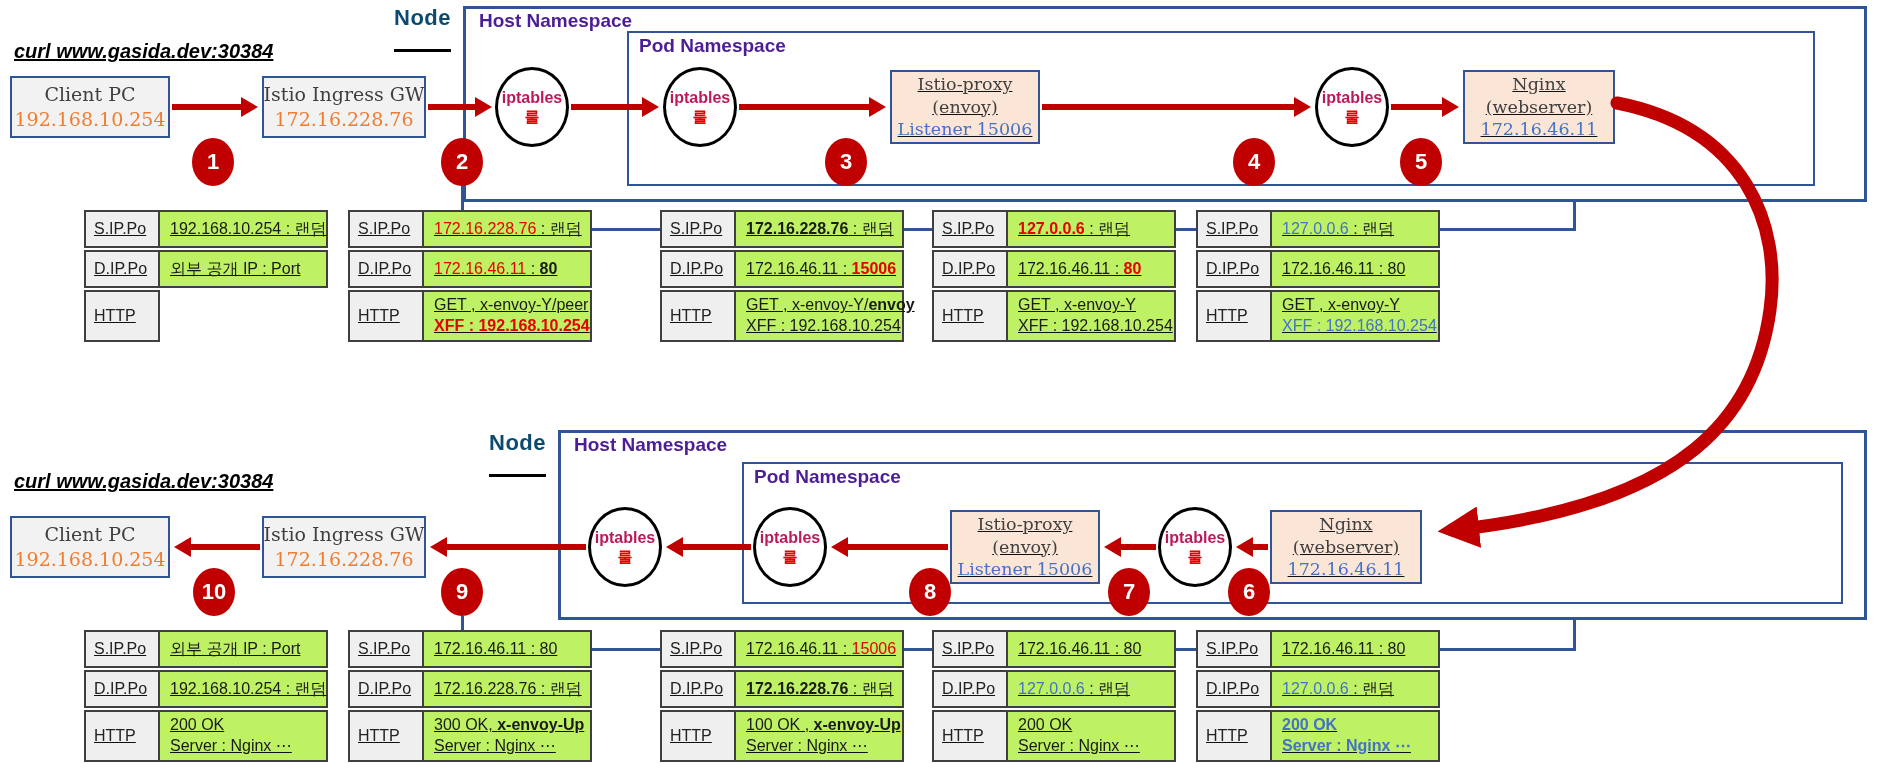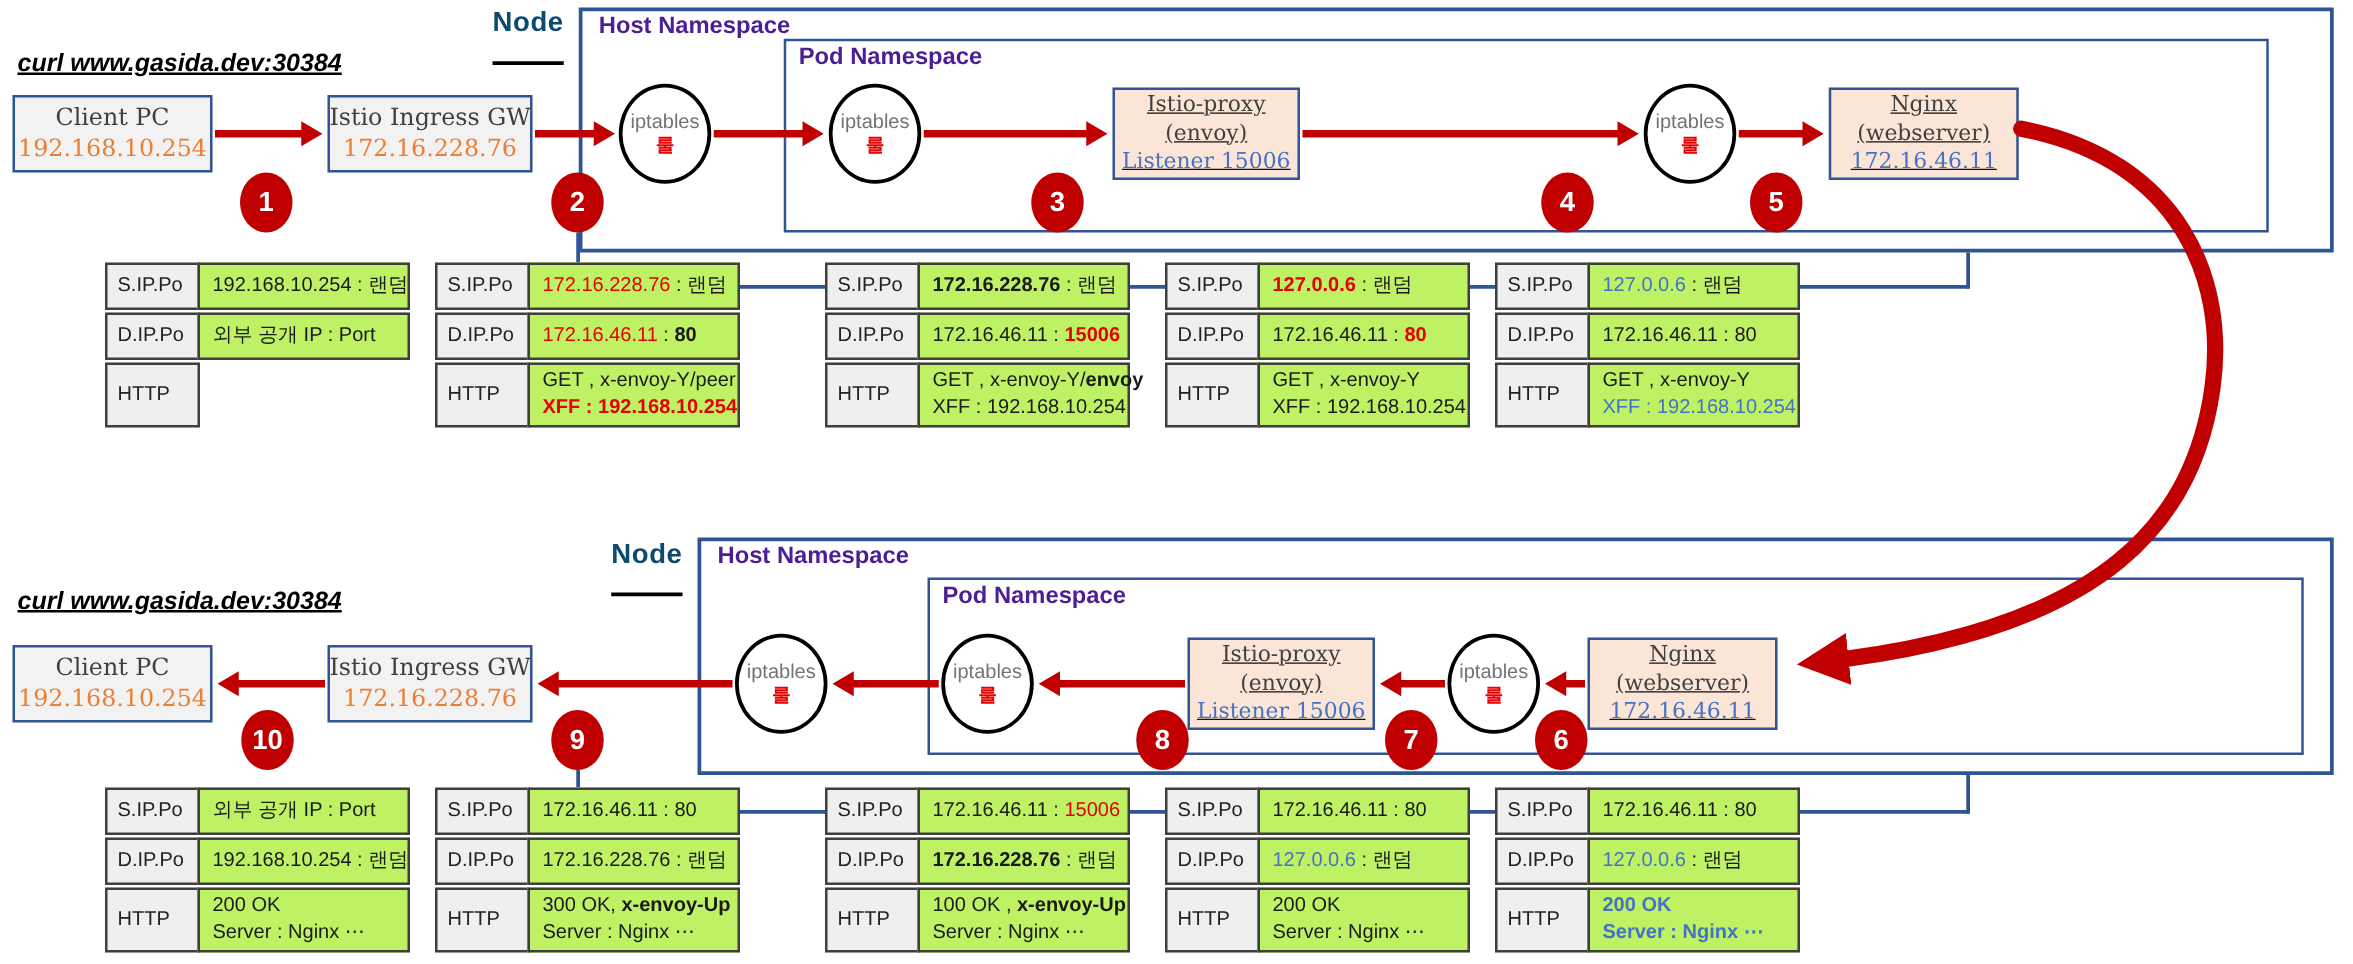--- a/index.html
+++ b/index.html
@@ -16,31 +16,31 @@
   .endpoint{position:absolute;background:#F2F2F2;border:2.5px solid #2F5597;z-index:4;
         display:flex;flex-direction:column;align-items:center;justify-content:center;
         font-family:"DejaVu Serif",serif;line-height:1.3;}
   .endpoint .t{color:#3f3f3f;font-size:19px;white-space:nowrap;}
   .endpoint .ip{color:#ED7D31;font-size:19px;white-space:nowrap;}
   .peach{background:#FBE5D6;text-decoration:underline;}
   .peach .t{font-size:17.5px;}
   .blue-ip{color:#4472C4 !important;}
   .ipt{position:absolute;width:74px;height:80px;border:3.5px solid #000;border-radius:50%;
         background:#fff;z-index:4;display:flex;flex-direction:column;align-items:center;justify-content:center;line-height:1.15;}
-  .ipt .a{font-size:16px;font-weight:normal;color:#737373;}
+  .ipt .a{font-size:16px;font-weight:bold;color:#be185d;}
   .ipt .b{font-size:15px;font-weight:bold;color:#E60000;}
   .badge{position:absolute;width:42px;height:48px;border-radius:50%;background:#C00000;
         color:#fff;font-size:22px;font-weight:bold;display:flex;align-items:center;justify-content:center;z-index:5;}
   .harrow,.larrow{position:absolute;height:6px;background:#C00000;z-index:3;}
   .harrow::after{content:"";position:absolute;right:-16px;top:-7px;border-top:10px solid transparent;
         border-bottom:10px solid transparent;border-left:17px solid #C00000;}
   .larrow::before{content:"";position:absolute;left:-16px;top:-7px;border-top:10px solid transparent;
         border-bottom:10px solid transparent;border-right:17px solid #C00000;}
   .conn{position:absolute;background:#2F5597;z-index:2;}
-  .ptable{position:absolute;z-index:4;}
+  .ptable{position:absolute;z-index:4;text-decoration:underline;}
   .prow{display:flex;}
   .prow + .prow{margin-top:2px;}
   .prow:nth-child(1),.prow:nth-child(2){height:38px;}
   .prow:nth-child(3){height:52px;}
   .lab{width:76px;border:2px solid #3f3f3f;background:#EFEFEF;display:flex;align-items:center;
         padding-left:8px;font-size:16px;color:#222;}
   .val{width:170px;border:2px solid #3f3f3f;margin-left:-2px;background:#bef264;display:flex;
         flex-direction:column;justify-content:center;padding-left:10px;font-size:16px;line-height:1.3;white-space:nowrap;}
   .vline{white-space:nowrap;}
   .sg-n{color:#1a1a1a;}

